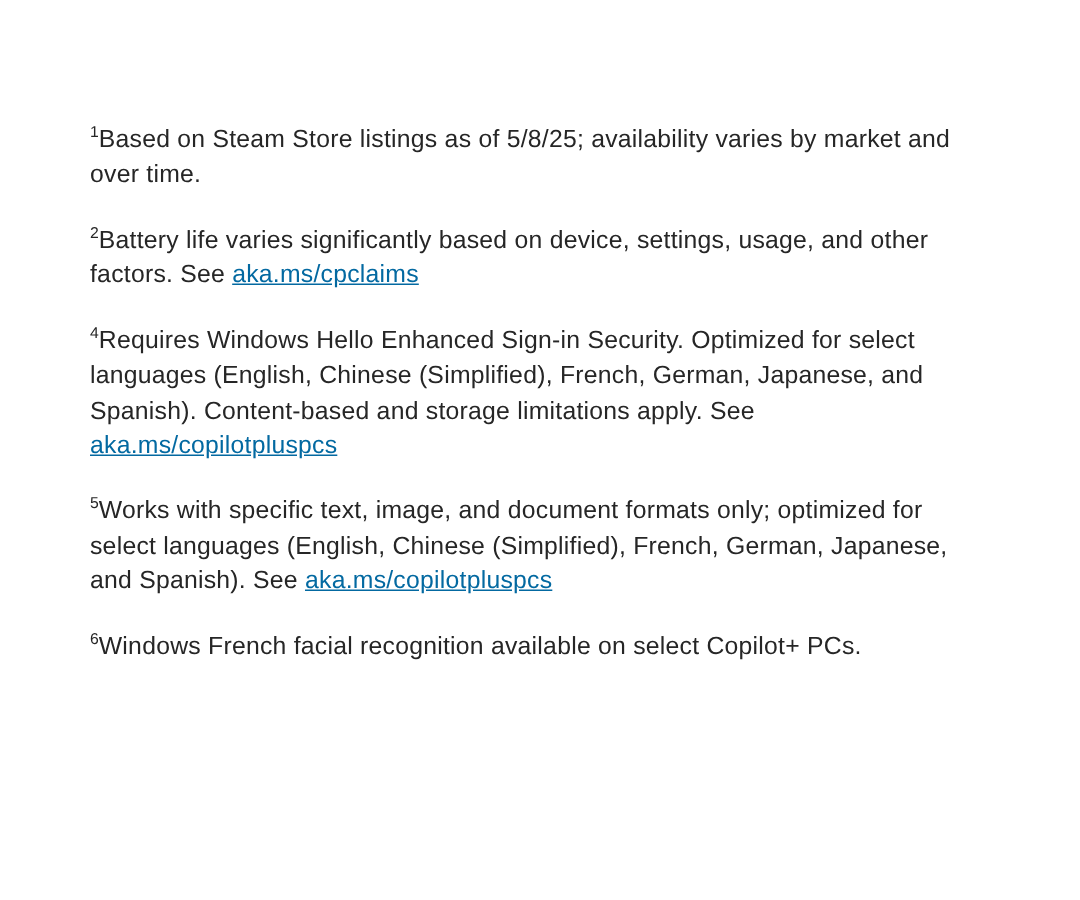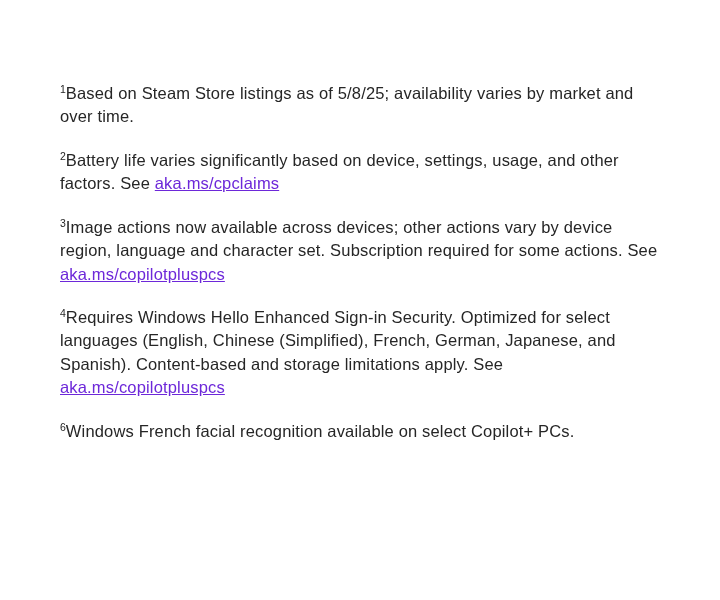--- a/index.html
+++ b/index.html
@@ -37,45 +37,45 @@
     margin-bottom: 0;
   }
   .marker {
     font-size: 10.5px;
     vertical-align: super;
     line-height: 0;
     letter-spacing: 0;
   }
   .link {
     text-decoration: underline;
-    color: #6d28d9;
+    color: #0369a1;
     cursor: pointer;
   }
 </style>
 </head>
 <body>
 
 <div class="page">
   <div class="footnotes">
 
     <p class="footnote">
       <span class="marker">1</span><span>Based on Steam Store listings as of 5/8/25; availability varies by market and over time.</span><span class="link"></span><span></span>
     </p>
 
     <p class="footnote">
       <span class="marker">2</span><span>Battery life varies significantly based on device, settings, usage, and other factors. See </span><span class="link">aka.ms/cpclaims</span><span></span>
     </p>
 
-    <p class="footnote">
-      <span class="marker">3</span><span>Image actions now available across devices; other actions vary by device region, language and character set. Subscription required for some actions. See </span><span class="link">aka.ms/copilotpluspcs</span><span></span>
-    </p>
 
     <p class="footnote">
       <span class="marker">4</span><span>Requires Windows Hello Enhanced Sign-in Security. Optimized for select languages (English, Chinese (Simplified), French, German, Japanese, and Spanish). Content-based and storage limitations apply. See </span><span class="link">aka.ms/copilotpluspcs</span><span></span>
     </p>
 
+    <p class="footnote">
+      <span class="marker">5</span><span>Works with specific text, image, and document formats only; optimized for select languages (English, Chinese (Simplified), French, German, Japanese, and Spanish). See </span><span class="link">aka.ms/copilotpluspcs</span><span></span>
+    </p>
 
     <p class="footnote">
       <span class="marker">6</span><span>Windows French facial recognition available on select Copilot+ PCs.</span><span class="link"></span><span></span>
     </p>
 
   </div>
 </div>
 
 </body></html>

